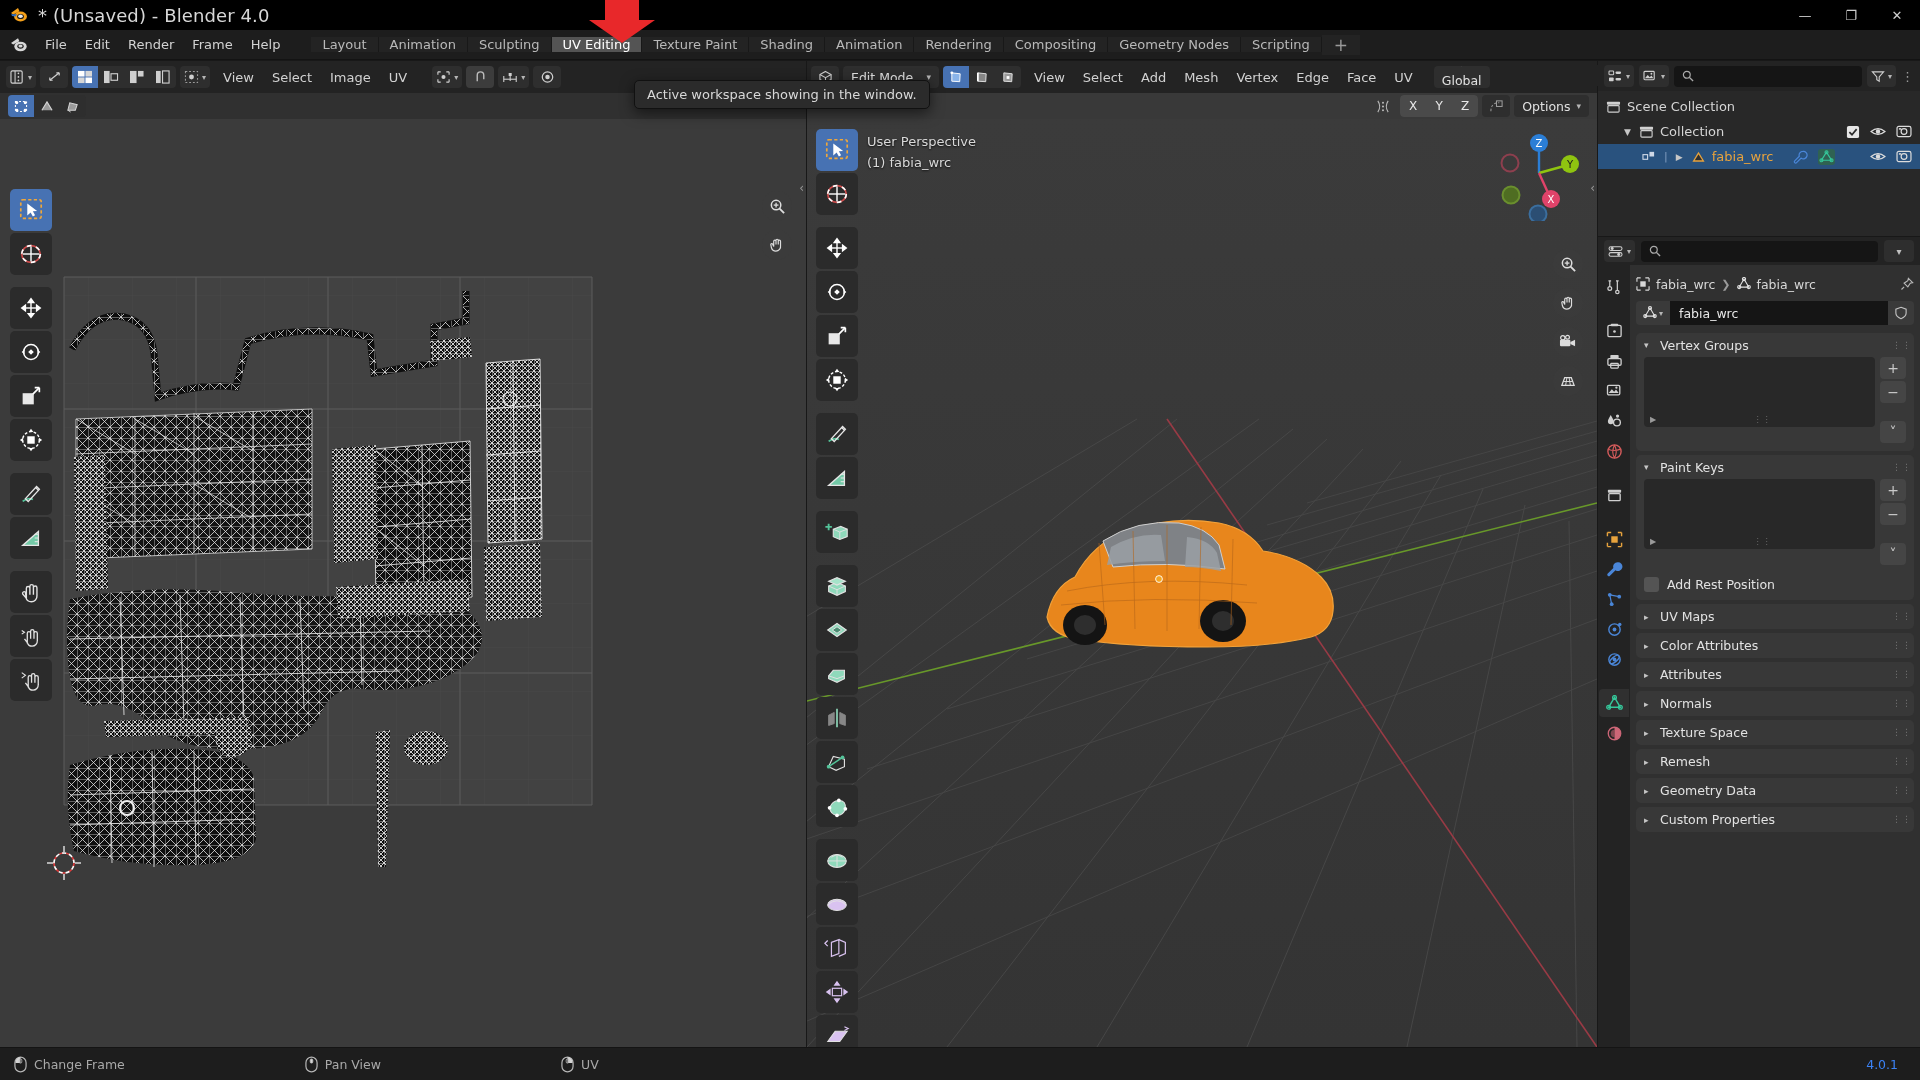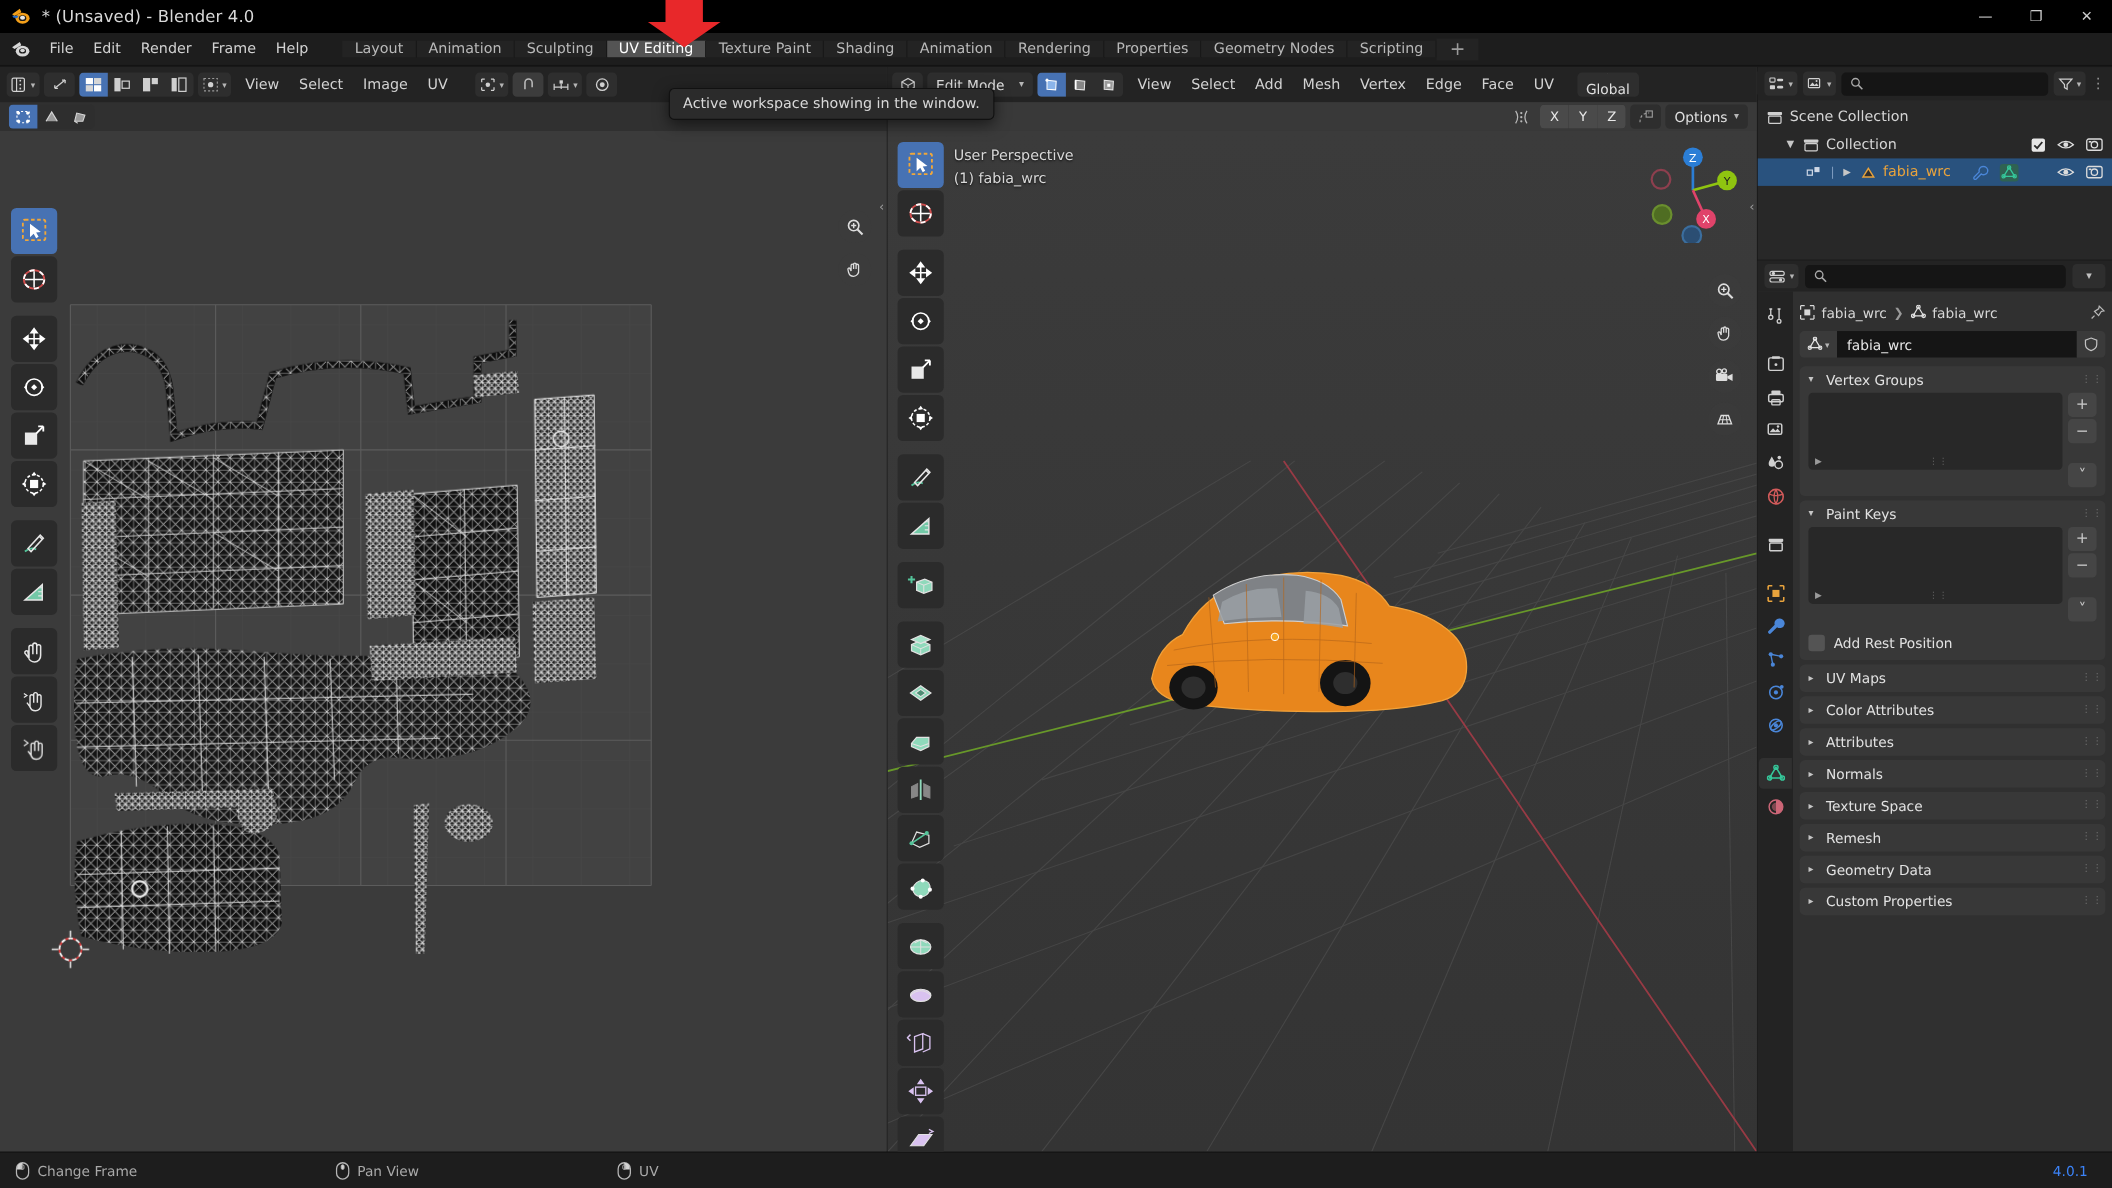--- a/index.html
+++ b/index.html
@@ -6,21 +6,21 @@
   html,body { width:1920px; height:1080px; overflow:hidden; background:#1d1d1d;
               font-family:"DejaVu Sans", sans-serif; color:#e5e5e5; }
 
   .app { position:relative; width:1920px; height:1080px; background:#181818; }
 
   
   .titlebar { position:absolute; left:0; top:0; width:1920px; height:30px;
               background:#000; display:flex; align-items:center; }
   .tb-icon { width:22px; height:22px; margin-left:8px; margin-right:8px;
              display:flex; align-items:center; justify-content:center; }
-  .tb-title { font-size:15px; color:#d8d8d8; letter-spacing:0.1px; }
+  .tb-title { font-size:18px; color:#d8d8d8; letter-spacing:0.1px; }
   .tb-winbtns { position:absolute; right:0; top:0; height:30px; display:flex; }
   .tb-wb { width:46px; height:30px; display:flex; align-items:center; justify-content:center;
            color:#cfcfcf; font-size:13px; }
 
   
   .topbar { position:absolute; left:0; top:30px; width:1920px; height:30px;
             background:#1d1d1d; display:flex; align-items:center;
             border-bottom:1px solid #131313; }
   .blender-logo { width:26px; height:26px; margin:0 4px 0 6px; display:flex;
                   align-items:center; justify-content:center; }
@@ -158,21 +158,21 @@
                margin-bottom:4px; }
 
   
   .statusbar { position:absolute; left:0; bottom:0; width:1920px; height:33px;
                background:#1d1d1d; display:flex; align-items:center; padding-left:14px; gap:0;
                border-top:1px solid #141414; }
   .sb-item { display:flex; align-items:center; gap:7px; font-size:12.5px; color:#a9a9a9; }
   .sb-version { position:absolute; right:22px; font-size:12.5px; color:#3b82f6; }
 
   
-  .tooltip { position:absolute; left:608px; top:80px; background:#2b2b2b;
+  .tooltip { position:absolute; left:634px; top:80px; background:#2b2b2b;
              border:1px solid #111; border-radius:5px; padding:6px 12px;
              font-size:13px; color:#d8d8d8; box-shadow:0 4px 14px rgba(0,0,0,.55); z-index:60; }
 
   
   .red-arrow { position:absolute; left:585px; top:-2px; z-index:70; }
   svg { display:block; }
 </style>
 </head>
 <body>
 
@@ -214,21 +214,21 @@
       </div>
     <div class="ws-tabs" id="wstabs">
         <div class="ws-tab">Layout</div>
         <div class="ws-tab">Animation</div>
         <div class="ws-tab">Sculpting</div>
         <div class="ws-tab active">UV Editing</div>
         <div class="ws-tab">Texture Paint</div>
         <div class="ws-tab">Shading</div>
         <div class="ws-tab">Animation</div>
         <div class="ws-tab">Rendering</div>
-        <div class="ws-tab">Properties</div>
+        <div class="ws-tab">Compositing</div>
         <div class="ws-tab">Geometry Nodes</div>
         <div class="ws-tab">Scripting</div>
       </div>
     <div class="ws-plus">+</div>
 
     <div class="scene-block">
       <div class="field">
         <div class="field-ico">
           <svg width="15" height="13" viewBox="0 0 15 13">
             <path d="M4 1.2 C2.2 4.2 1.2 6 1.2 7.4 A2.9 2.9 0 0 0 6.9 7.4 C6.9 6 5.8 4.2 4 1.2 Z" fill="#d3d3d3"></path>

